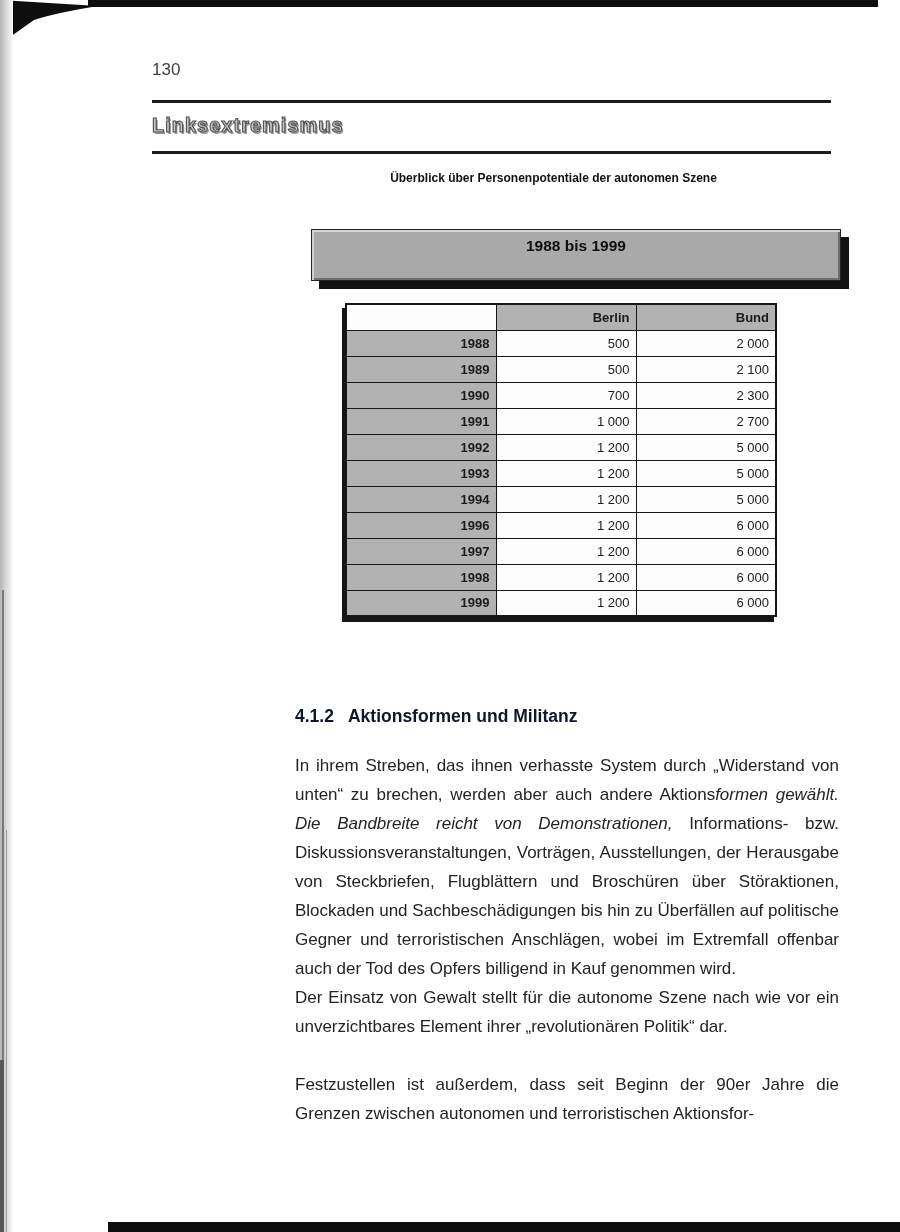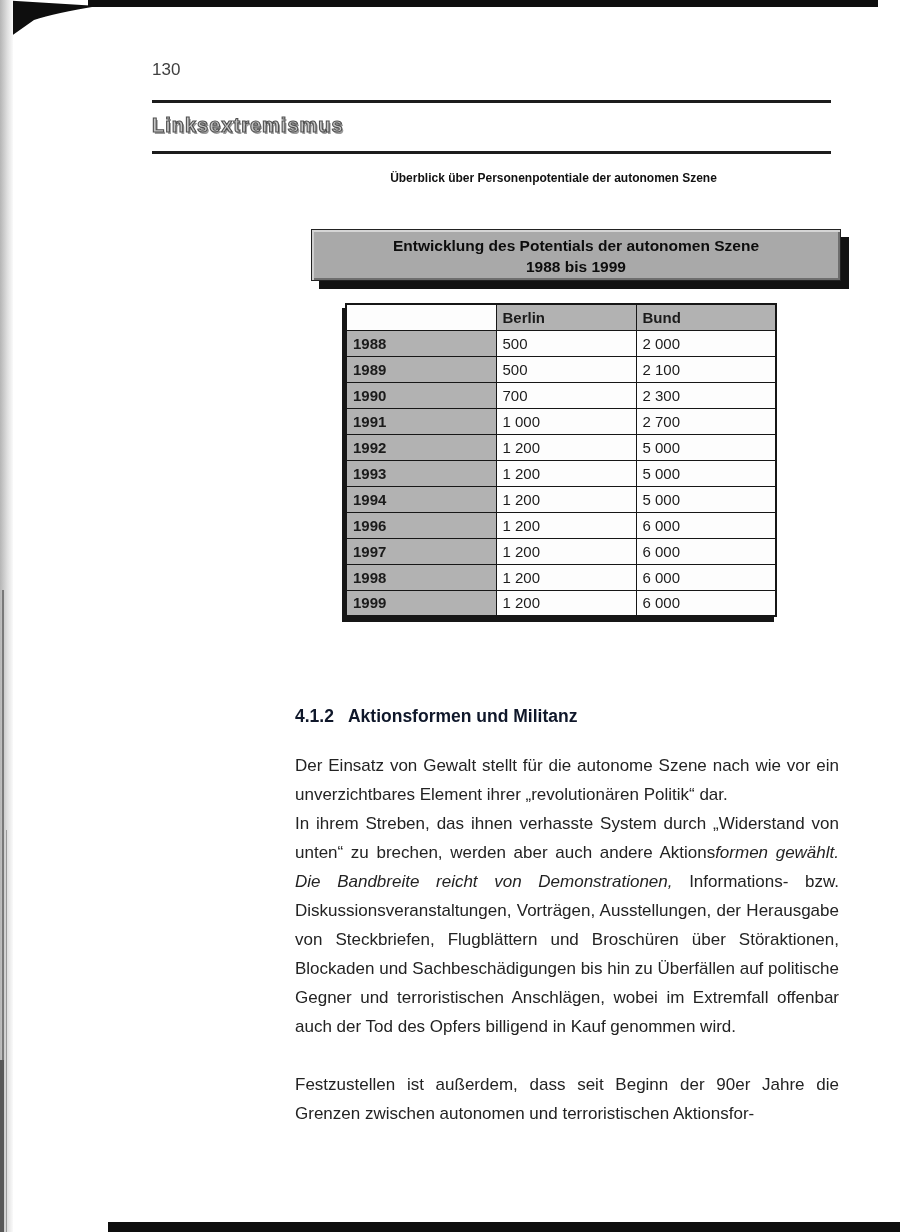--- a/index.html
+++ b/index.html
@@ -57,22 +57,22 @@
   
   .pot-table {
     position:absolute; left:345px; top:303px;
     border-collapse:collapse;
     border:2px solid #161616;
     background:#fdfdfd;
     box-shadow:-3px 5px 0 #161616;
   }
   .pot-table th, .pot-table td {
     border:1px solid #161616;
-    text-align:left; vertical-align:middle;
-    font-size:15px; height:26px; padding:0 6px;
+    text-align:right; vertical-align:middle;
+    font-size:13px; height:26px; padding:0 6px;
   }
   .pot-table thead th { background:#b2b2b2; font-weight:bold; width:140px; }
   .pot-table thead th.corner-cell { background:#fdfdfd; width:150px; }
   .pot-table tbody th { background:#b2b2b2; font-weight:bold; }
   .pot-table tbody td { background:#fdfdfd; font-weight:normal;margin-top:8px; }
 
   
   .section-heading {
     position:absolute; left:295px; top:706px;
     font-size:17.5px; font-weight:bold; color:#0f172a;
@@ -99,21 +99,20 @@
 <div class="edge-line l3"></div>
 <div class="artifact bottom-bar"></div>
 
 <div class="page-number">130</div>
 <div class="rule rule-top"></div>
 <div class="running-header">Linksextremismus</div>
 <div class="rule rule-bottom"></div>
 <h1 class="page-title">Überblick über Personenpotentiale der autonomen Szene</h1>
 
 <div class="title-box">
-  <div>Entwicklung des Potentials der autonomen Szene</div>
   <div>1988 bis 1999</div>
 </div>
 
 <table class="pot-table">
   <thead>
     <tr>
       <th class="corner-cell"></th>
       <th>Berlin</th>
       <th>Bund</th>
     </tr>
@@ -175,17 +174,17 @@
         <td>6 000</td>
       </tr>
   </tbody>
 </table>
 
 <h2 class="section-heading">
   <span class="num">4.1.2</span><span>Aktionsformen und Militanz</span>
 </h2>
 
 <div class="body-copy">
-  <p>Der Einsatz von Gewalt stellt für die autonome Szene nach wie vor ein unverzichtbares Element ihrer „revolutionären Politik“ dar.</p>
   <p><span>In ihrem Streben, das ihnen verhasste System durch „Widerstand von unten“ zu brechen, werden aber auch andere Aktions</span><span class="em-seg">formen gewählt. Die Bandbreite reicht von Demonstrationen,</span>
     <span>Informations- bzw. Diskussionsveranstaltungen, Vorträgen, Ausstellungen, der Herausgabe von Steckbriefen, Flugblättern und Broschüren über Störaktionen, Blockaden und Sachbeschädigungen bis hin zu Überfällen auf politische Gegner und terroristischen Anschlägen, wobei im Extremfall offenbar auch der Tod des Opfers billigend in Kauf genommen wird.</span></p>
+  <p>Der Einsatz von Gewalt stellt für die autonome Szene nach wie vor ein unverzichtbares Element ihrer „revolutionären Politik“ dar.</p>
   <p class="spaced">Festzustellen ist außerdem, dass seit Beginn der 90er Jahre die Grenzen zwischen autonomen und terroristischen Aktionsfor-</p>
 </div>
 
 </body></html>

